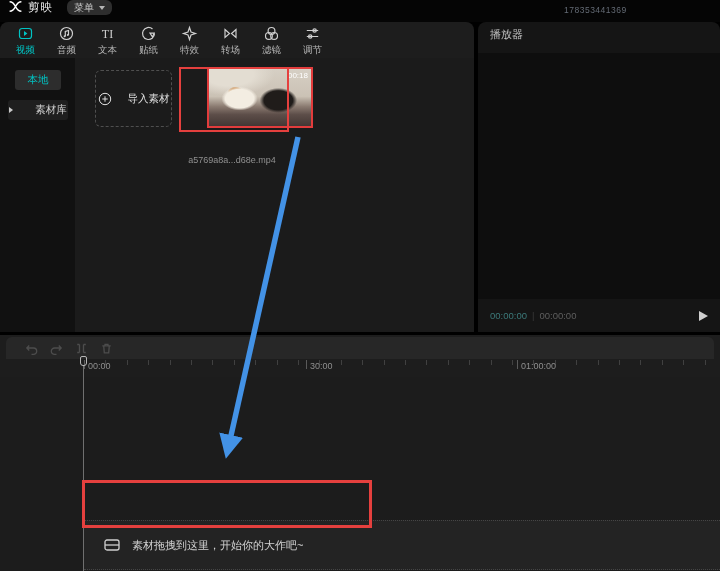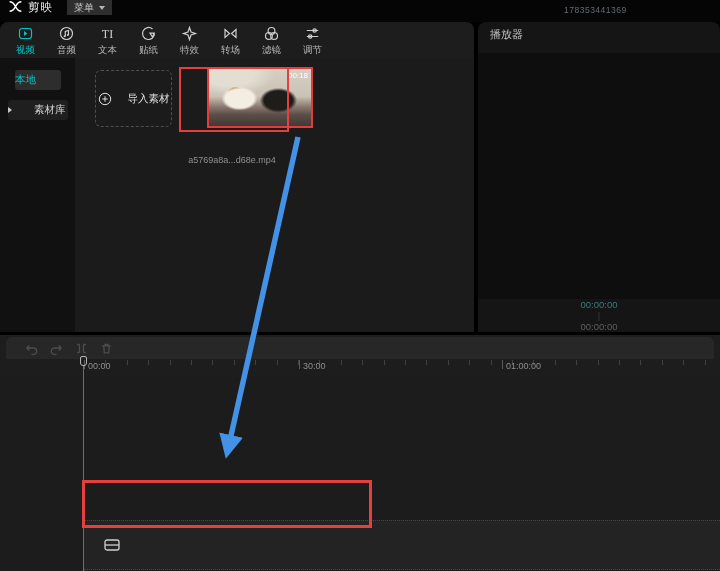--- a/index.html
+++ b/index.html
@@ -5,41 +5,41 @@
   * { margin:0; padding:0; box-sizing:border-box; }
   html,body { width:720px; height:571px; background:#000; overflow:hidden;
     font-family:"Liberation Sans","DejaVu Sans",sans-serif; }
   body { position:relative; }
 
   
   #topbar { position:absolute; left:0; top:0; width:720px; height:22px;
     display:flex; align-items:flex-start; background:#050505; }
   .logo { margin-left:8px; display:flex; align-items:center; }
   .appname { color:#ededed; font-size:11.5px; margin-left:5px; letter-spacing:1px; }
-  .menubtn { margin-left:14px; background:#2e2e2e; border-radius:0; height:15px;
+  .menubtn { margin-left:14px; background:#2e2e2e; border-radius:6px; height:15px;
     padding:0 7px; display:flex; align-items:center; gap:5px; color:#c9c9c9; font-size:10px; }
   .chev-down { width:0; height:0; border-left:3.5px solid transparent;
     border-right:3.5px solid transparent; border-top:4px solid #b5b5b5; }
   .session { position:absolute; left:564px; top:5px; color:#646b75; font-size:8.5px; letter-spacing:.5px; }
 
   
   #media-panel { position:absolute; left:0; top:22px; width:474px; height:310px;
     background:#1d1d1d; border-radius:8px 8px 0 0; overflow:hidden; }
   .tabbar { height:36px; display:flex; padding-left:5px; }
   .tab { width:41px; display:flex; flex-direction:column; align-items:center;
     justify-content:center; padding-top:2px; cursor:pointer; }
   .tab svg { stroke:#cfcfcf; fill:none; stroke-width:1.2; }
   .tab .fl { fill:#cfcfcf; stroke:none; }
   .tab .tlabel { font-size:9.5px; color:#b8b8b8; margin-top:2px; }
   .tab.sel svg { stroke:#00c3c3; }
   .tab.sel .fl { fill:#00c3c3; }
   .tab.sel .tlabel { color:#00c3c3; }
   .sidebar { position:absolute; left:0; top:36px; width:75px; bottom:0; background:#111111; }
   .side-btn { position:absolute; border-radius:3px; display:flex; align-items:center;
-    font-size:10.5px; cursor:pointer; }
+    justify-content:center; font-size:10.5px; cursor:pointer; }
   #btn-local { left:15px; top:12px; width:46px; height:20px; background:#2d2d2d; color:#00c3c3; }
   #btn-lib { left:8px; top:42px; width:60px; height:20px; background:#1f1f1f; color:#d5d5d5; gap:22px;font-family:Liberation Serif, serif; }
   .caret-right { width:0; height:0; border-top:3px solid transparent;
     border-bottom:3px solid transparent; border-left:4px solid #c9c9c9; }
   .media-content { position:absolute; left:75px; top:36px; right:0; bottom:0; background:#1b1b1b; }
   .import-btn { position:absolute; left:20px; top:12px; width:77px; height:57px;
     border:1px dashed #4f4f4f; border-radius:6px; display:flex; align-items:center;
     justify-content:center; gap:16px; color:#e0e0e0; font-size:10.5px; cursor:pointer; }
   .clip { position:absolute; left:104px; top:9px; width:106px; height:61px;
     border:2px solid #e23c3c; cursor:pointer;margin-left:28px; }
@@ -53,21 +53,21 @@
   .duration { position:absolute; top:2px; right:3px; color:#ffffff; font-size:8px; }
   .filename { position:absolute; left:100px; top:76px; width:114px; text-align:center;
     color:#909090; font-size:9px; white-space:nowrap;margin-top:21px; }
 
   
   #player-panel { position:absolute; left:478px; top:22px; width:242px; height:310px;
     background:#151515; border-radius:8px 8px 0 0; overflow:hidden; }
   .player-title { padding:5px 12px; color:#c0c0c0; font-size:11px; }
   .video-area { position:absolute; left:0; top:31px; right:0; bottom:33px; background:#0e0e0e; }
   .player-bottom { position:absolute; left:0; right:0; bottom:0; height:33px;
-    display:flex; align-items:center; padding:0 12px; font-size:9.5px;flex-direction:column; }
+    display:flex; align-items:center; padding:0 12px; font-size:9.5px; }
   .t-cur { color:#3c7a7a; }
   .t-sep { color:#3a3a3a; margin:0 5px; }
   .t-total { color:#5e5e5e; }
   .play-btn { margin-left:auto; width:0; height:0; border-top:5.5px solid transparent;
     border-bottom:5.5px solid transparent; border-left:9px solid #cfcfcf; cursor:pointer; }
 
   
   #timeline { position:absolute; left:0; top:335px; width:720px; height:236px; background:#1d1d1d; }
   .tl-toolbar { position:absolute; left:6px; right:6px; top:2px; height:22px;
     background:#272727; border-radius:6px 6px 0 0; display:flex; align-items:center;
@@ -230,36 +230,37 @@
         <path d="M3.3 4.8 h8.4 M4.7 4.8 l.6 7 h4.4 l.6 -7 M6 4.8 V3.4 h3 v1.4"></path>
       </svg>
   </div>
 
   <div class="ruler">
     <div class="minor-ticks"></div>
     <div class="major" style="left:84px">
       <i class="tick"></i>
         <span>00:00</span>
     </div>
-    <div class="major" style="left:299px">
+    <div class="major" style="left:306px">
       <i class="tick"></i>
         <span>30:00</span>
     </div>
-    <div class="major" style="left:502px">
+    <div class="major" style="left:517px">
       <i class="tick"></i>
         <span>01:00:00</span>
     </div>
   </div>
 
   <div class="tracks">
     <div class="drop-strip">
       <svg width="16" height="12" viewBox="0 0 16 12">
           <rect x="1" y="1" width="14" height="10" rx="2"></rect>
           <path d="M1 6 h14"></path>
         </svg>
+      <span class="drop-text">素材拖拽到这里，开始你的大作吧~</span>
     </div>
   </div>
 </div>
 
 <div class="playhead">
   <div class="ph-head"></div>
   <div class="ph-line"></div>
 </div>
 
 <div class="anno-box" id="anno-clip"></div>

